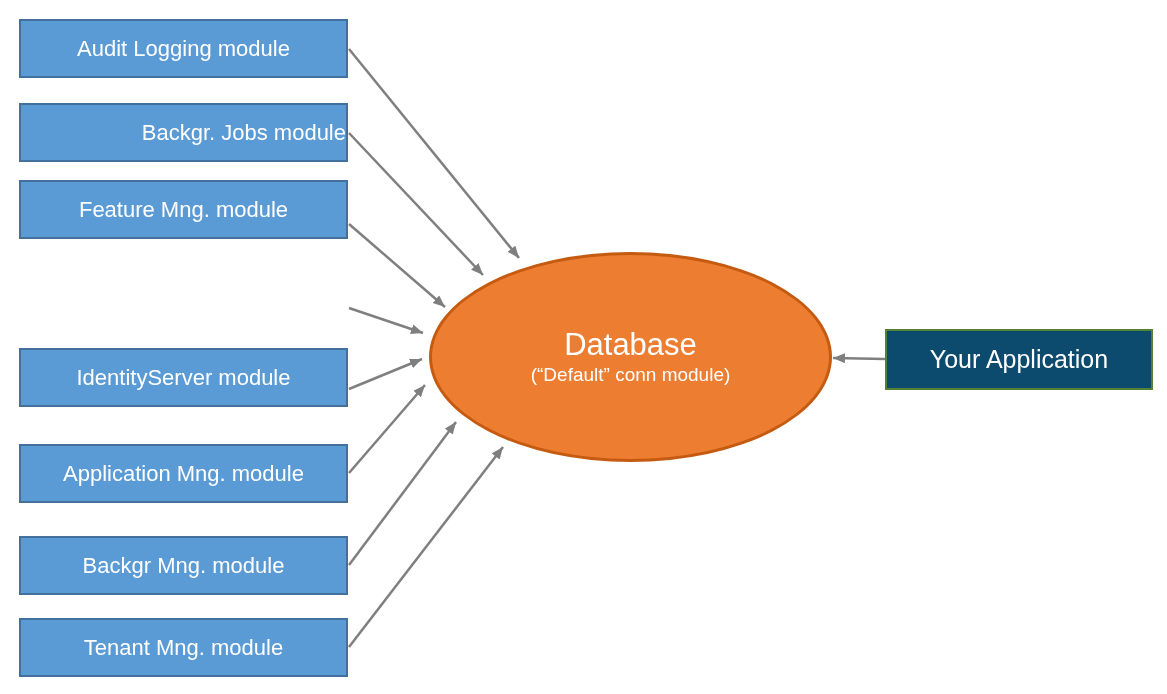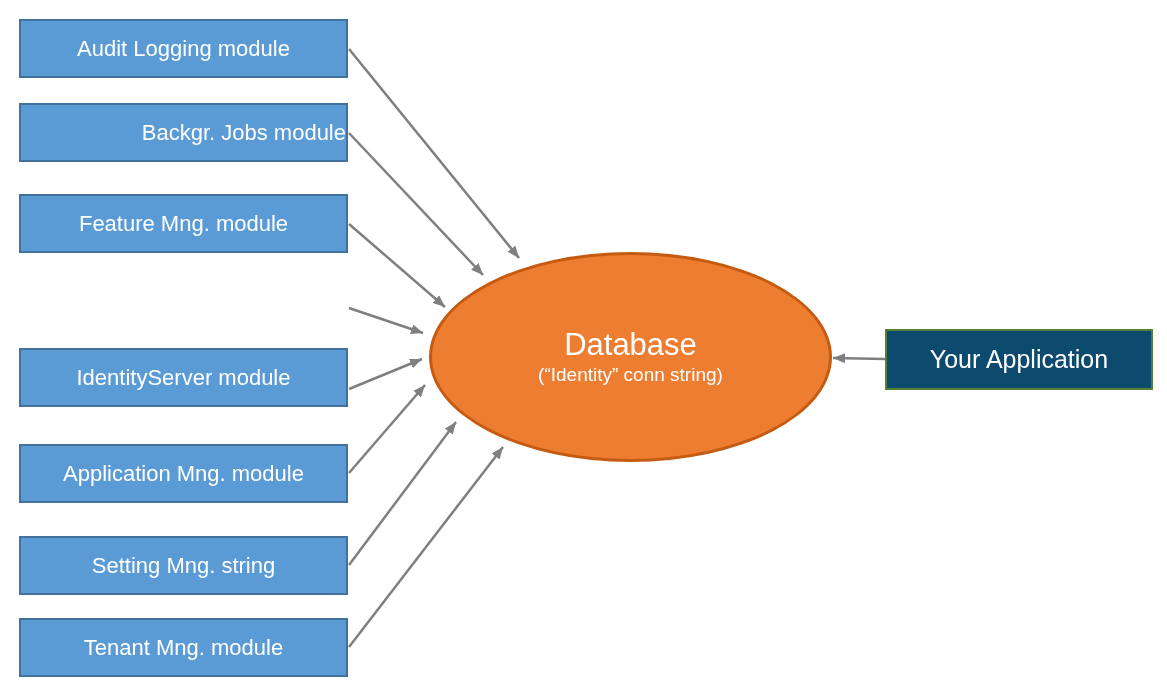--- a/index.html
+++ b/index.html
@@ -34,21 +34,21 @@
     color: #ffffff;
     font-size: 22px;
     display: flex;
     align-items: center;
     justify-content: center;
     text-align: center;
     white-space: nowrap;
   }
   .mb0 { top: 19px; }
   .mb1 { top: 103px; justify-content: flex-end; }
-  .mb2 { top: 194px; text-align: right; }
+  .mb2 { top: 180px; text-align: right; }
   .mb3 { top: 278px; }
   .mb4 { top: 348px; text-align: center; }
   .mb5 { top: 444px; }
   .mb6 { top: 536px; }
   .mb7 { top: 618px; }
   .database-ellipse {
     position: absolute;
     left: 429px;
     top: 252px;
     width: 403px;
@@ -121,28 +121,28 @@
   <div class="module-box mb2">
     <span>Feature Mng. module</span>
   </div>
   <div class="module-box mb4">
     <span>IdentityServer module</span>
   </div>
   <div class="module-box mb5">
     <span>Application Mng. module</span>
   </div>
   <div class="module-box mb6">
-    <span>Setting Mng. string</span>
+    <span>Backgr Mng. module</span>
   </div>
   <div class="module-box mb7">
     <span>Tenant Mng. module</span>
   </div>
 
   <div class="database-ellipse">
     <div class="database-title">Database</div>
-    <div class="database-subtitle">(“Identity” conn string)</div>
+    <div class="database-subtitle">(“Default” conn module)</div>
   </div>
 
   <div class="app-box">
     <span>Your Application</span>
   </div>
 
 </div>
 
 </body></html>

